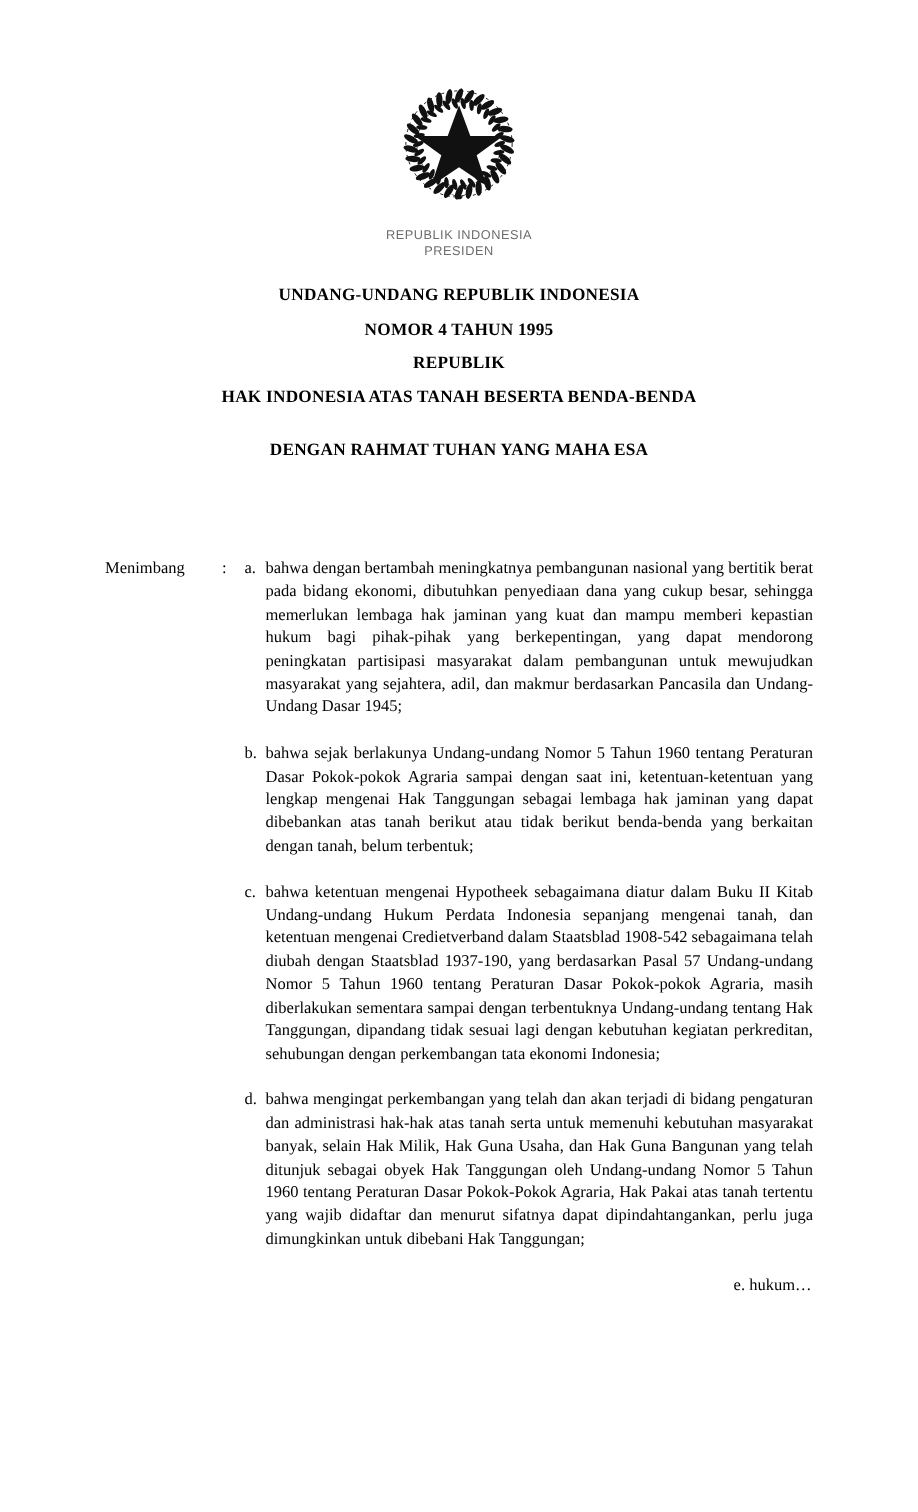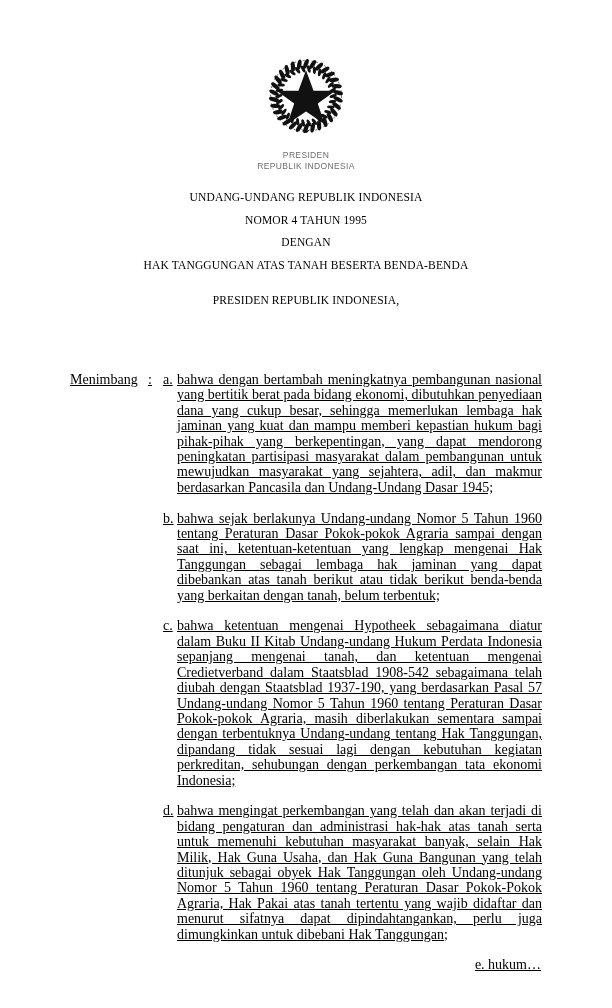--- a/index.html
+++ b/index.html
@@ -45,37 +45,36 @@
   
   .title-block {
     position: absolute;
     top: 186px;
     left: 56px;
     width: 500px;
     text-align: center;
   }
   .title-line {
     font-family: "Liberation Serif", "DejaVu Serif", serif;
-    font-weight: normal;
+    font-weight: bold;
     font-size: 11.5px;
     line-height: 22.5px;
     letter-spacing: 0.15px;
     white-space: nowrap;
   }
   .title-line.gap-before { margin-top: 13px; }
 
   
   .body-block {
     position: absolute;
     top: 372px;
     left: 70px;
     width: 472px;
-    font-size: 14px;
+    font-size: 11px;
     line-height: 15.4px;
-    text-decoration: underline;
   }
   .consider-row {
     display: flex;
     align-items: flex-start;
   }
   .consider-label {
     width: 78px;
     flex: 0 0 78px;
     white-space: nowrap;
   }
@@ -313,31 +312,31 @@
           </g>
 
           <path d="M44 86 q6 5 12 0 q-6 3 -12 0 z"></path>
           <ellipse cx="50" cy="88.5" rx="2.1" ry="1.6"></ellipse>
 
           <polygon points="50,22 58.2,44.2 82,44.2 62.8,58.2 70.2,80.5 50,66.8 29.8,80.5 37.2,58.2 18,44.2 41.8,44.2"></polygon>
         </g>
       </svg>
     </div>
     <div class="emblem-caption">
+      <div>REPUBLIK INDONESIA</div>
       <div>PRESIDEN</div>
-      <div>REPUBLIK INDONESIA</div>
     </div>
   </div>
 
   <div class="title-block">
     <div class="title-line">UNDANG-UNDANG REPUBLIK INDONESIA</div>
     <div class="title-line">NOMOR 4 TAHUN 1995</div>
-    <div class="title-line">DENGAN</div>
-    <div class="title-line">HAK TANGGUNGAN ATAS TANAH BESERTA BENDA-BENDA</div>
-    <div class="title-line gap-before">PRESIDEN REPUBLIK INDONESIA,</div>
+    <div class="title-line">REPUBLIK</div>
+    <div class="title-line">HAK INDONESIA ATAS TANAH BESERTA BENDA-BENDA</div>
+    <div class="title-line gap-before">DENGAN RAHMAT TUHAN YANG MAHA ESA</div>
   </div>
 
   <div class="body-block">
 
     <div class="consider-row">
       <div class="consider-label">Menimbang</div>
       <div class="consider-colon">:</div>
       <div class="item-letter">a.</div>
       <div class="item-text">bahwa dengan bertambah meningkatnya pembangunan nasional yang bertitik berat pada bidang ekonomi, dibutuhkan penyediaan dana yang cukup besar, sehingga memerlukan lembaga hak jaminan yang kuat dan mampu memberi kepastian hukum bagi pihak-pihak yang berkepentingan, yang dapat mendorong peningkatan partisipasi masyarakat dalam pembangunan untuk mewujudkan masyarakat yang sejahtera, adil, dan makmur berdasarkan Pancasila dan Undang-Undang Dasar 1945;</div>
     </div>

